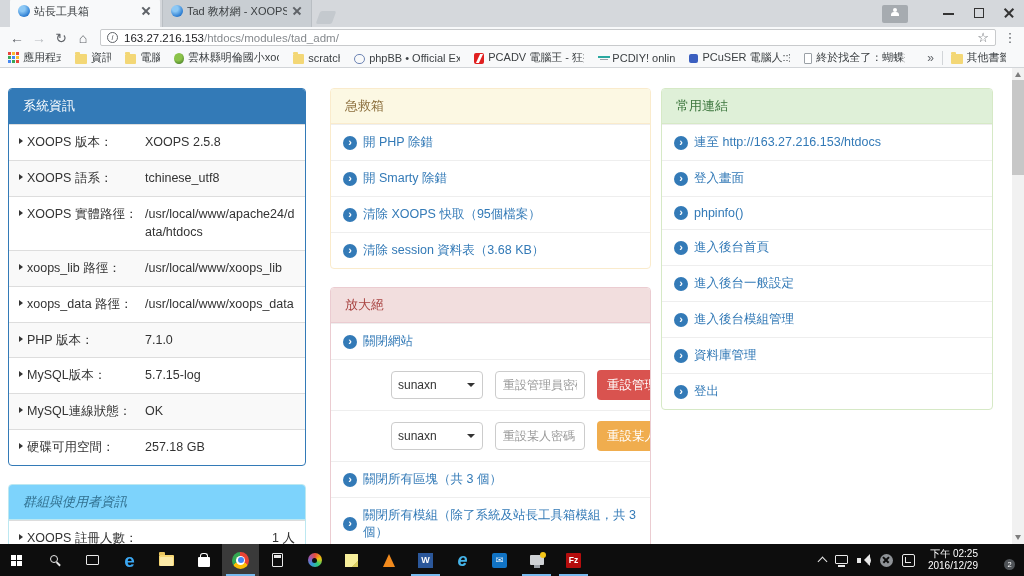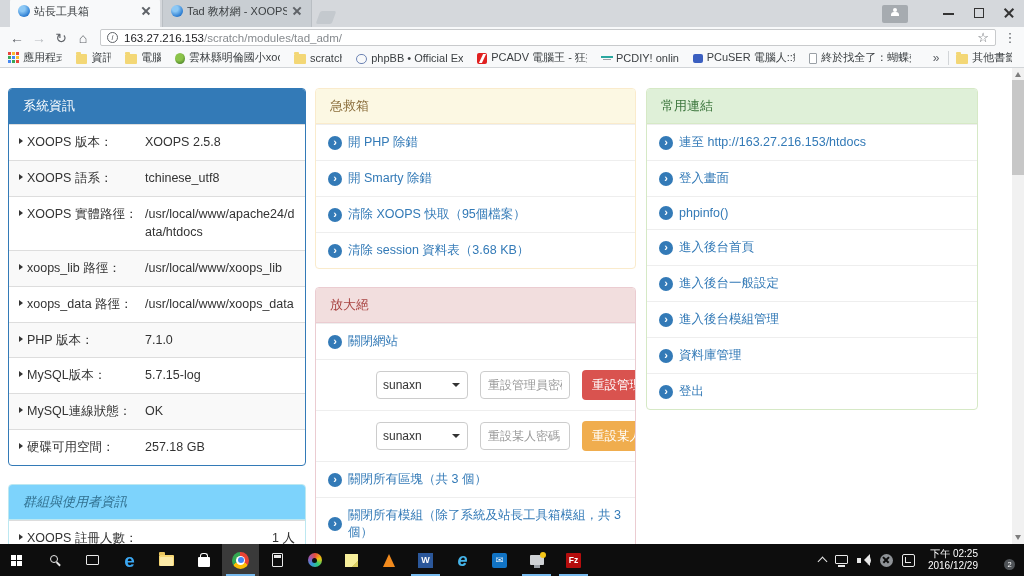--- a/index.html
+++ b/index.html
@@ -61,21 +61,21 @@
   .ic-pcuser { width:11px; height:9px; background:#3b5fc0; border-radius:2px; position:relative; margin-top:1px; }
   .ic-pcuser::after { content:""; position:absolute; left:2px; bottom:-3px; border:3px solid transparent; border-top-color:#3b5fc0; }
   .ic-page { width:9px; height:11px; background:#fff; border:1px solid #9aa0a6; border-radius:1px; margin-top:1px; }
   .bm-overflow { margin-left:auto; color:#5f6368; font-size:12px; padding:0 8px; }
   .bm-sep { width:1px; height:14px; background:#d2d5d8; margin-right:8px; }
 
   
   .content { flex:1; background:#fff; position:relative; overflow:hidden; padding:20px 8px 0 8px; display:flex; }
   .col { flex:none; }
   .col.left { width:298px; }
-  .col.mid { width:321px; margin-left:9px; }
+  .col.mid { width:321px; margin-left:24px; }
   .col.right { width:332px; margin-left:10px; }
 
   .panel { border:1px solid; border-radius:4px; margin-bottom:18px; background:#fff; overflow:hidden; }
   .panel-heading { padding:8px 14px; font-size:13px; border-bottom:1px solid; }
   .panel.primary { border-color:#337ab7; }
   .panel.primary .panel-heading { background:#337ab7; color:#fff; border-color:#337ab7; }
   .panel.info { border-color:#bce8f1; }
   .panel.info .panel-heading { background:#7dd3fc; color:#31708f; border-color:#bce8f1;font-style:italic; }
   .panel.warning { border-color:#faebcc; }
   .panel.warning .panel-heading { background:#fcf8e3; color:#8a6d3b; border-color:#faebcc; }
@@ -214,21 +214,21 @@
   </div>
 
   <div class="toolbar">
     <span class="nav-ic">←</span>
     <span class="nav-ic disabled">→</span>
     <span class="nav-ic">↻</span>
     <span class="nav-ic">⌂</span>
     <div class="omnibox">
       <span class="info-badge">i</span>
       <span class="url-host">163.27.216.153</span>
-      <span class="url-path">/scratch/modules/tad_adm/</span>
+      <span class="url-path">/htdocs/modules/tad_adm/</span>
       <span class="star-ic">☆</span>
     </div>
     <span class="menu-dots">⋮</span>
   </div>
 
   <div class="bookmarks">
     <div class="bm">
       <span class="ic-apps">
           <i style="background:#e8453c"></i>
           <i style="background:#f9bb2d"></i>
@@ -273,21 +273,21 @@
     <div class="bm">
       <span class="ic-pcuser"></span>
       <span class="lbl">PCuSER 電腦人::痞</span>
     </div>
     <div class="bm">
       <span class="ic-page"></span>
       <span class="lbl">終於找全了：蝴蝶效</span>
     </div>
     <span class="bm-overflow">»</span>
     <span class="bm-sep"></span>
-    <div class="bm" style="margin-right:4px">
+    <div class="bm" style="margin-right:10px">
       <span class="ic-folder"></span>
       <span class="lbl">其他書籤</span>
     </div>
   </div>
 
   <div class="content">
 
     <div class="col left">
       <div class="panel primary">
         <div class="panel-heading">系統資訊</div>

